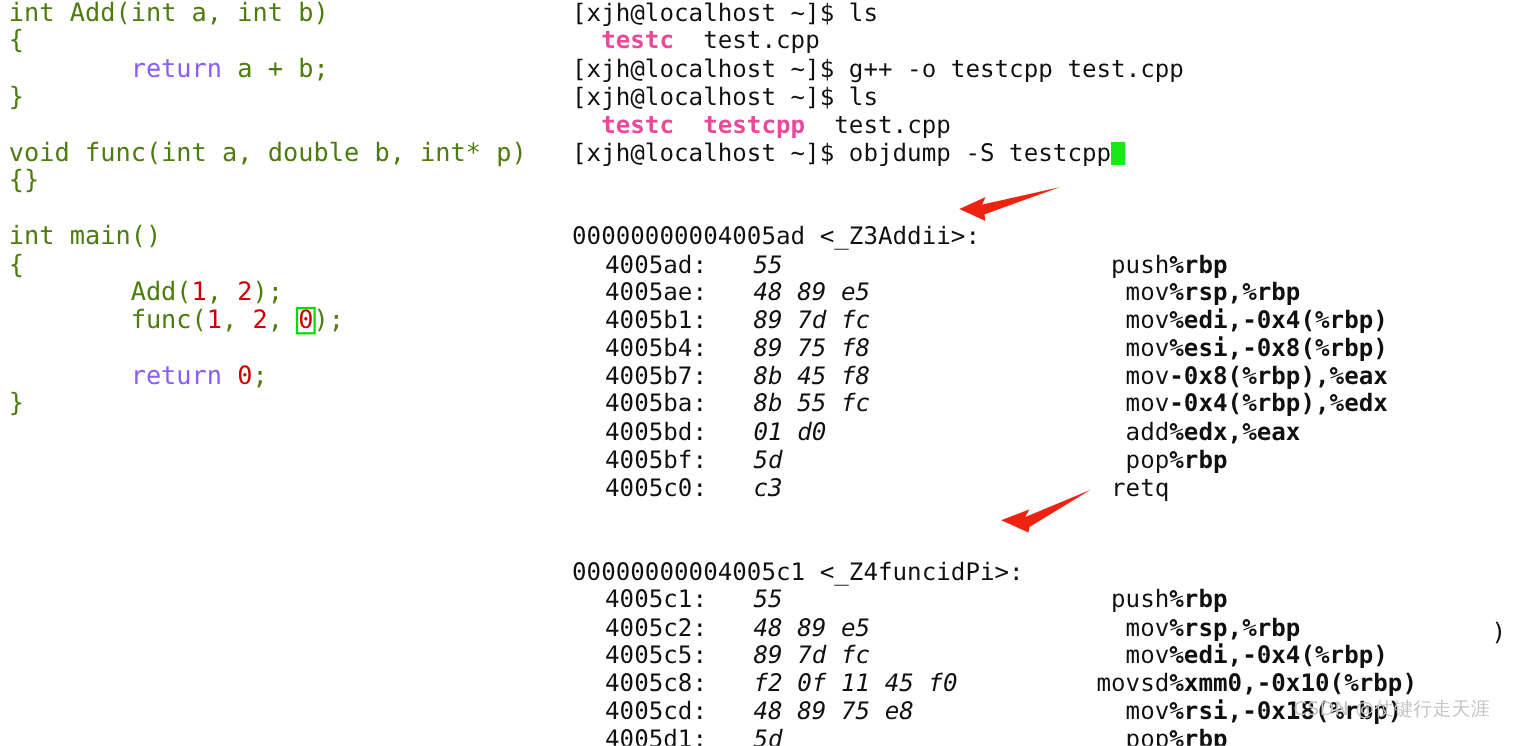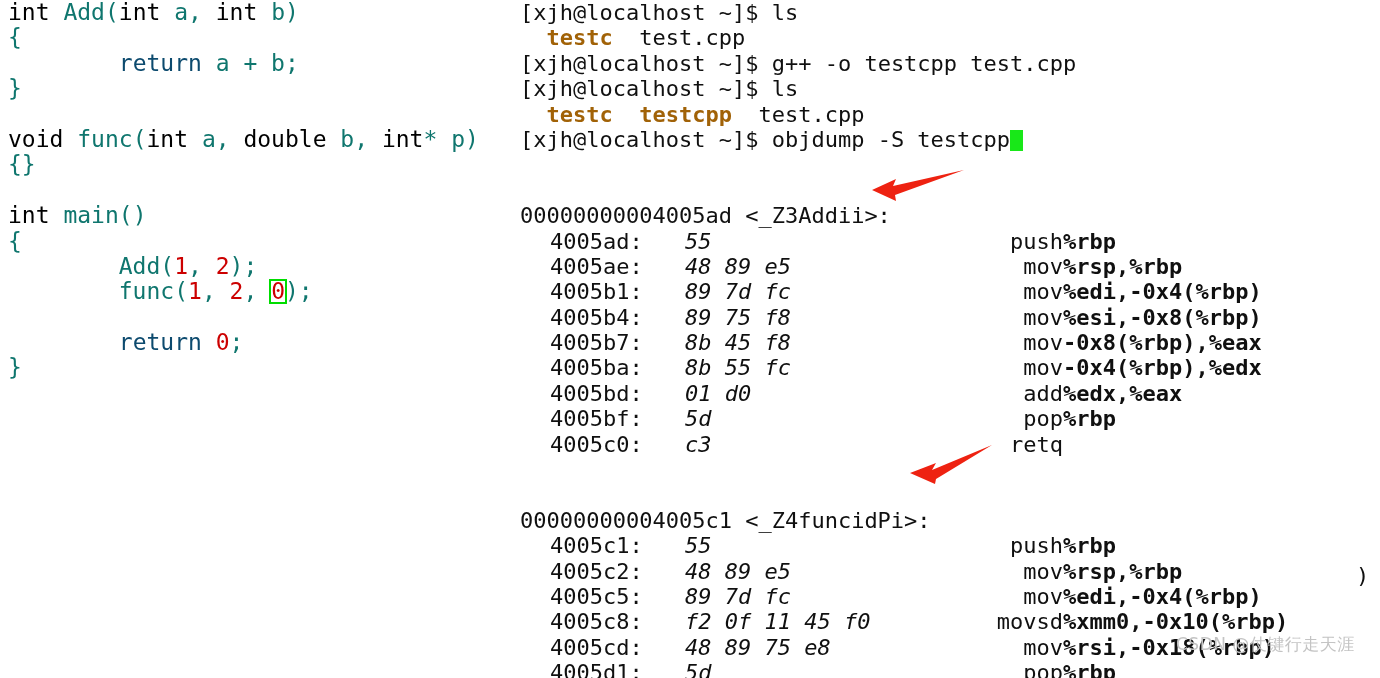--- a/index.html
+++ b/index.html
@@ -24,24 +24,24 @@
     height: 678px;
     font-size: 23px;
     line-height: 25.4px;
     white-space: pre;
     color: #1a1a1a;
   }
   #code-pane .ln {
     height: 25.4px;
     padding-left: 8px;
   }
-  .kw   { color: #000000; text-align: right; }          
-  .ret  { color: #0c4a6e; }          
+  .kw   { color: #4d7c0f; text-align: right; }          
+  .ret  { color: #8b5cf6; }          
   .num  { color: #cc0000; }          
-  .id   { color: #0f766e; }
+  .id   { color: #4d7c0f; }
   .boxed {
     color: #cc0000;
     outline: 2px solid #00dd00;
     outline-offset: 0px;
     display: inline-block;
     line-height: 21px;
   }
 
   
   #term-pane {
@@ -49,21 +49,21 @@
     left: 520px;
     top: 0px;
     width: 872px;
     height: 678px;
     font-size: 22px;
     line-height: 25.4px;
     white-space: pre;
     color: #101010;
   }
   #term-pane .ln { height: 25.4px; }
-  .exe    { color: #a16207; font-weight: bold; }
+  .exe    { color: #ec4899; font-weight: bold; }
   .cursor {
     display: inline-block;
     width: 13px;
     height: 21px;
     background: #18e818;
     vertical-align: -4px;
   }
   .c-addr  { display: inline-block; width: 135px; padding-left: 30px; }
   .c-bytes { display: inline-block; width: 290px; font-style: italic; }
   .c-mnem  { display: inline-block; width: 88px; text-align: right; }

